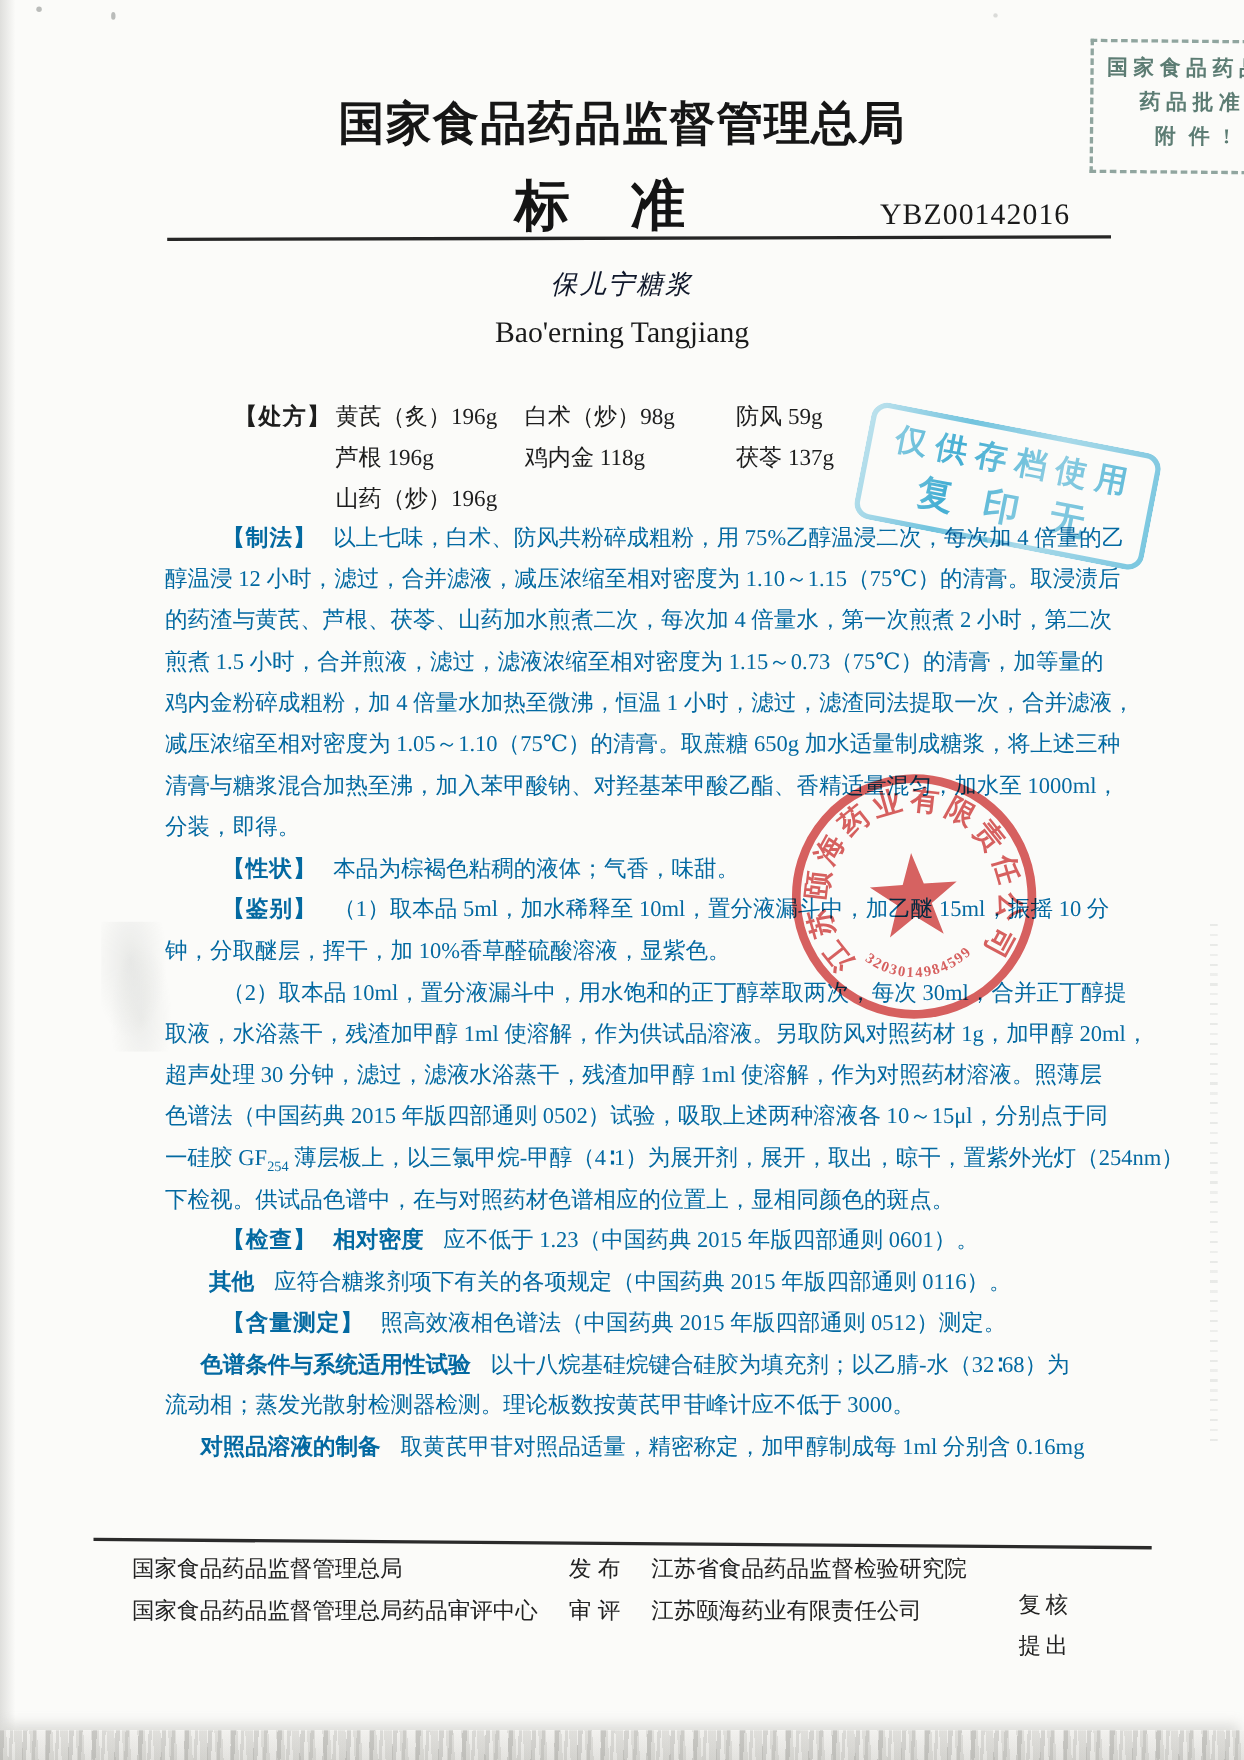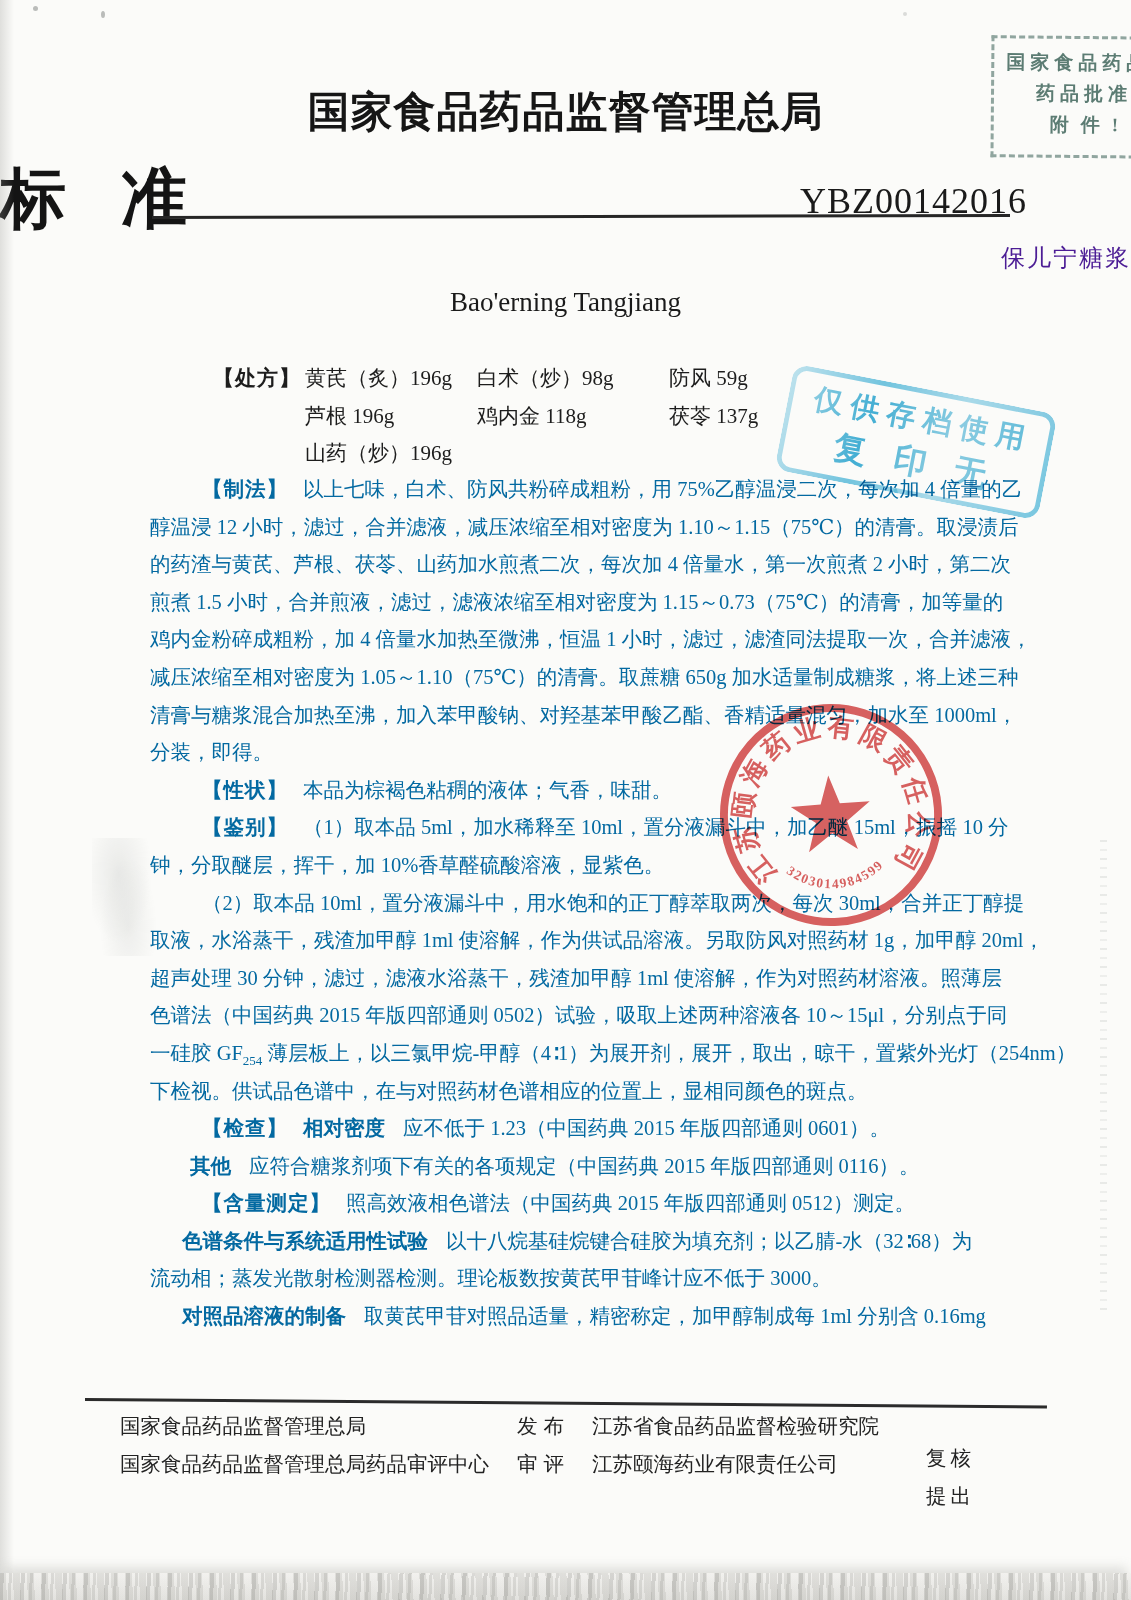--- a/index.html
+++ b/index.html
@@ -5,28 +5,28 @@
   html,body{margin:0;padding:0;background:#888;}
   .page{
     position:relative; width:1131px; height:1600px; margin:0 auto;
     background:#fbfbf9; overflow:hidden;
     font-family:"Liberation Serif","DejaVu Serif",serif;
     color:#1f1f1f;
   }
   
   .h-authority{position:absolute; top:84px; left:0; right:0; text-align:center;
     font-size:42px; font-weight:700; letter-spacing:1px; color:#161616;}
-  .h-title{position:absolute; top:154px; left:0; right:40px; 
-    font-size:66px; font-weight:700; color:#141414;font-family:Liberation Serif, serif;}
+  .h-title{position:absolute; top:154px; left:0; right:40px; text-align:center;
+    font-size:50px; font-weight:700; color:#141414;font-family:Liberation Serif, serif;}
   .h-title .c1{margin-right:55px;}
-  .h-code{position:absolute; top:180px; left:800px; font-size:36px; letter-spacing:1px; color:#1a1a1a;}
+  .h-code{position:absolute; top:180px; left:800px; font-size:27px; letter-spacing:1px; color:#1a1a1a;}
   .rule-top{position:absolute; top:215px; left:152px; width:858px; height:3px;
     background:#262626; transform:rotate(-0.15deg);}
-  .p-name-cn{position:absolute; top:242px; left:0; right:0; text-align:right;
-    font-size:24px; letter-spacing:2px; color:#4c1d95;}
+  .p-name-cn{position:absolute; top:242px; left:0; right:0; text-align:center;
+    font-size:24px; letter-spacing:2px; color:#0f172a;font-style:italic;}
   .p-name-py{position:absolute; top:287px; left:0; right:0; text-align:center;
     font-size:27px; color:#1a1a1a;}
   
   .rx{position:absolute; left:150px; top:364px; width:920px; font-size:21px; color:#1d1d1d;}
   .rx .row{position:relative; height:37.5px;}
   .rx .lbl{position:absolute; left:63px; top:0; font-weight:700; letter-spacing:1px;}
   .rx .c1{position:absolute; left:155px; top:0; white-space:nowrap;}
   .rx .c2{position:absolute; left:327px; top:0; white-space:nowrap;}
   .rx .c3{position:absolute; left:519px; top:0; white-space:nowrap;}
   

